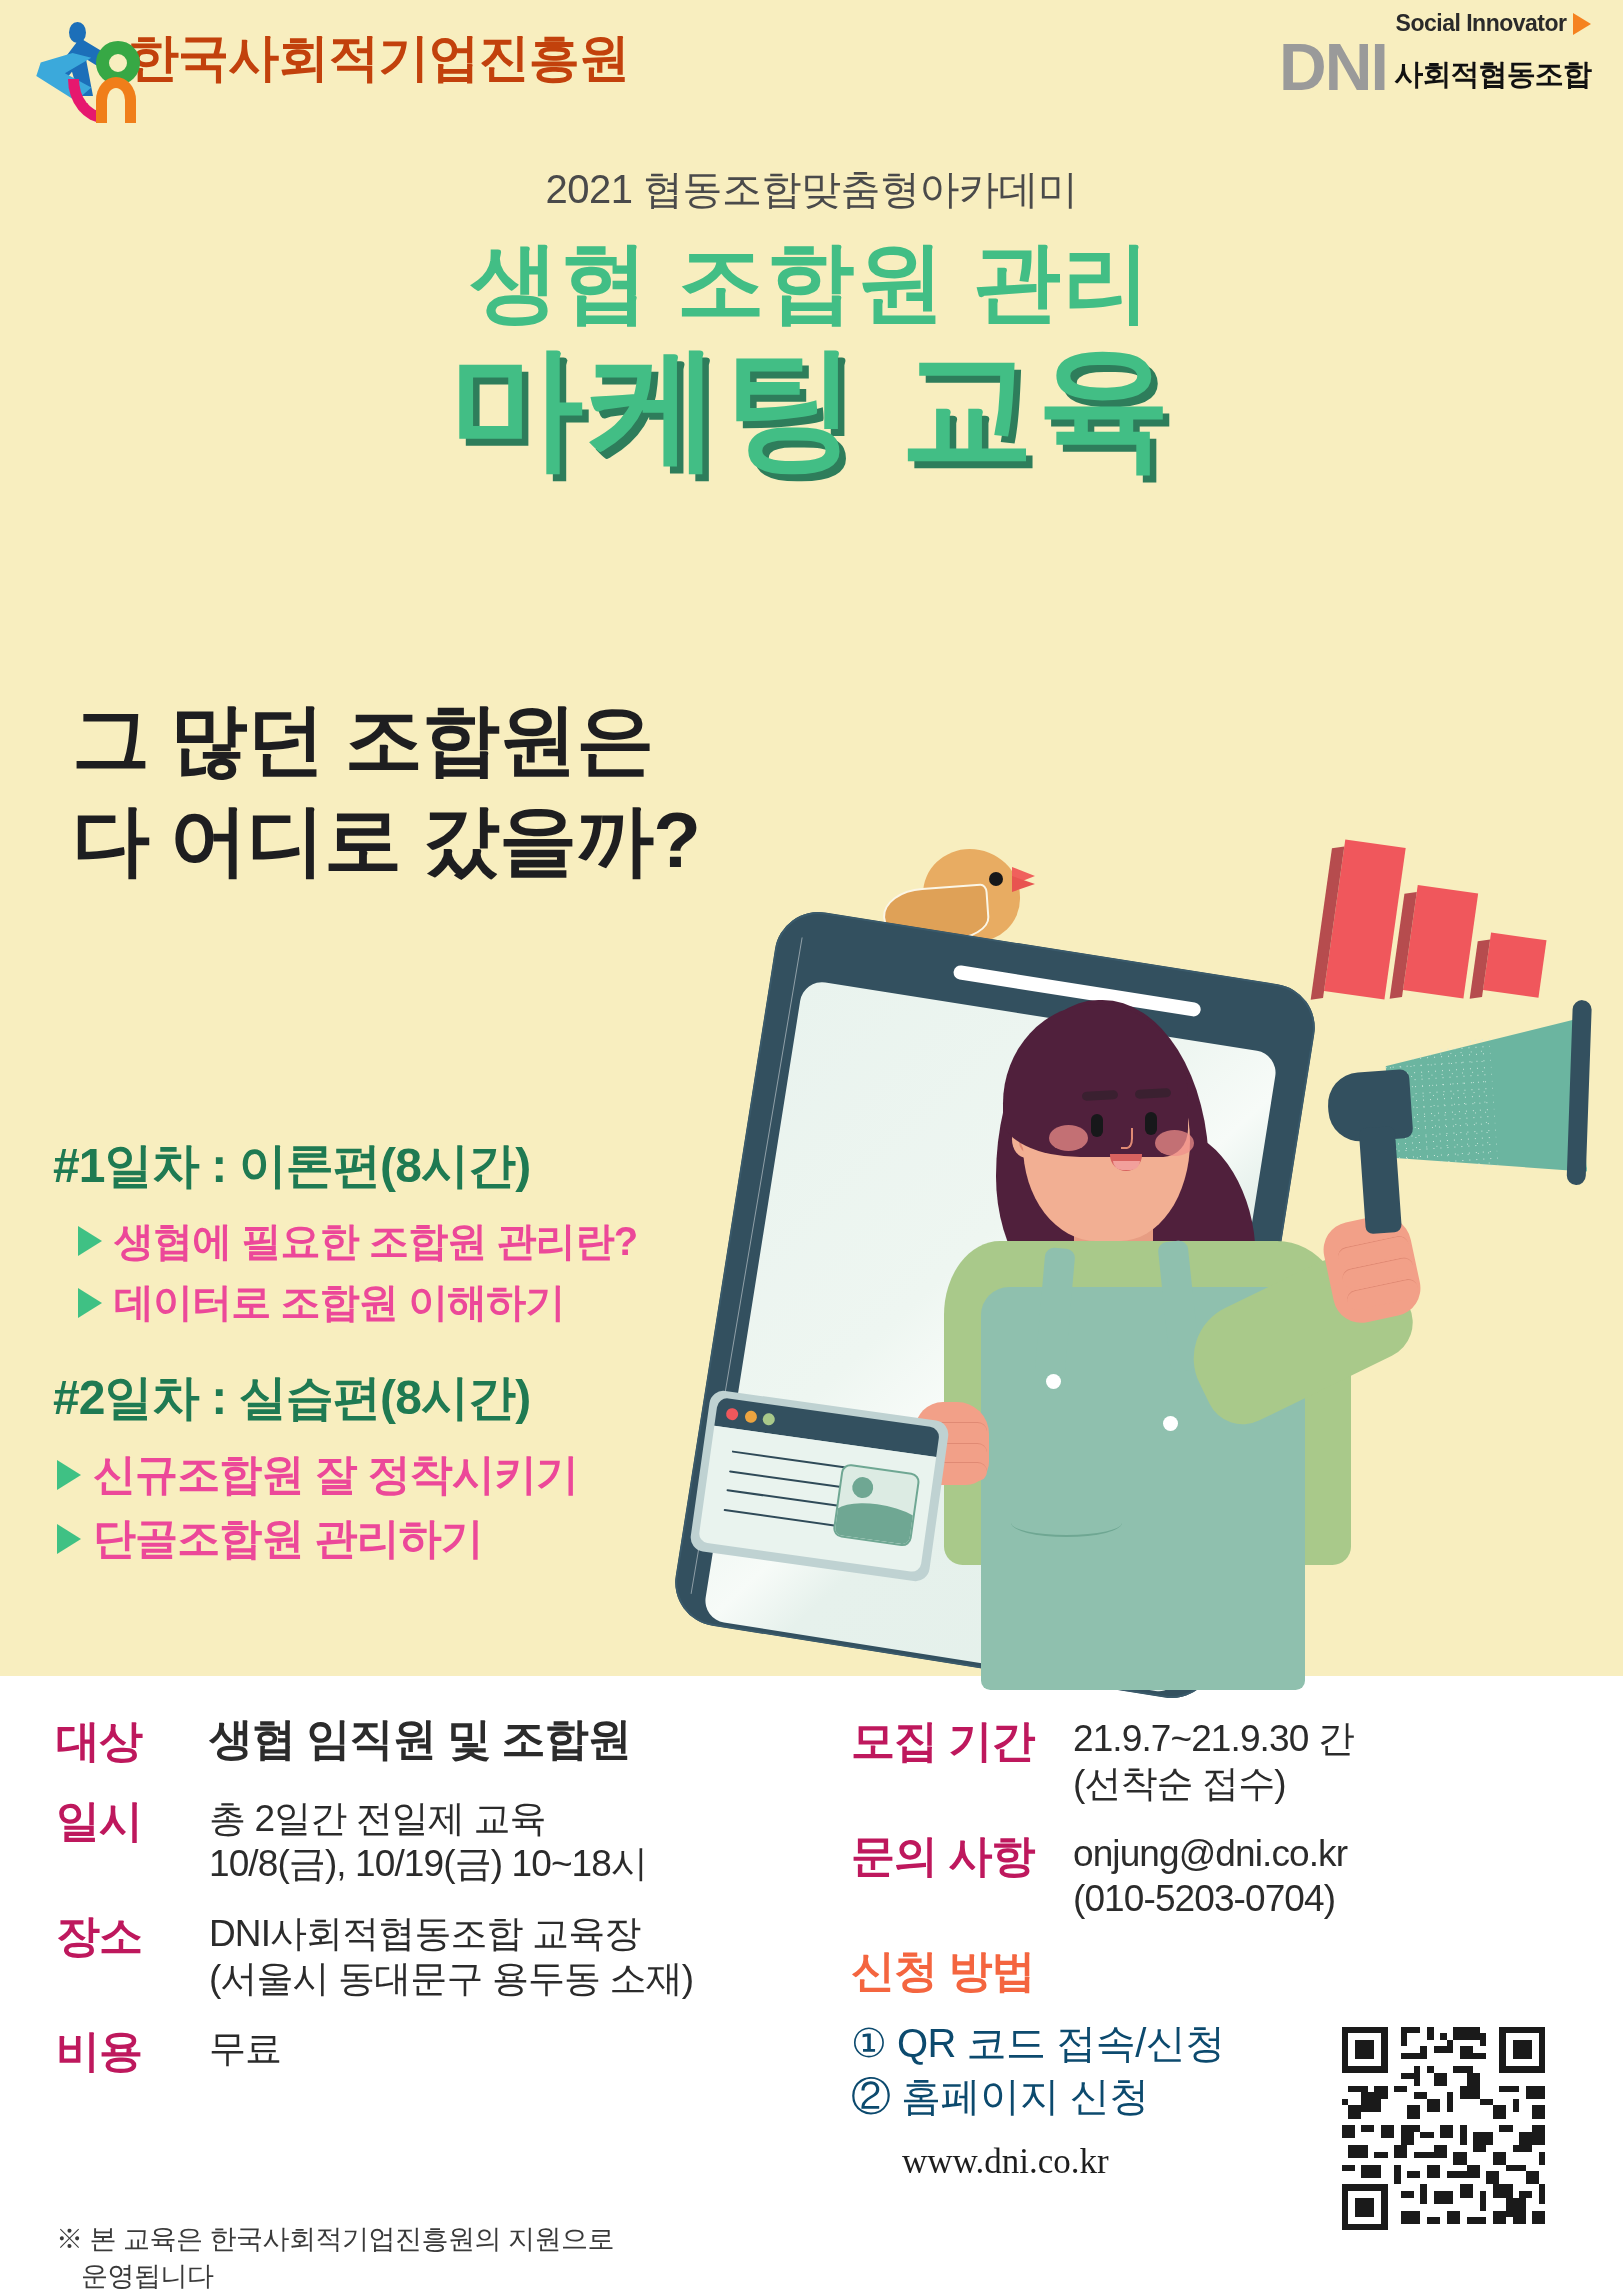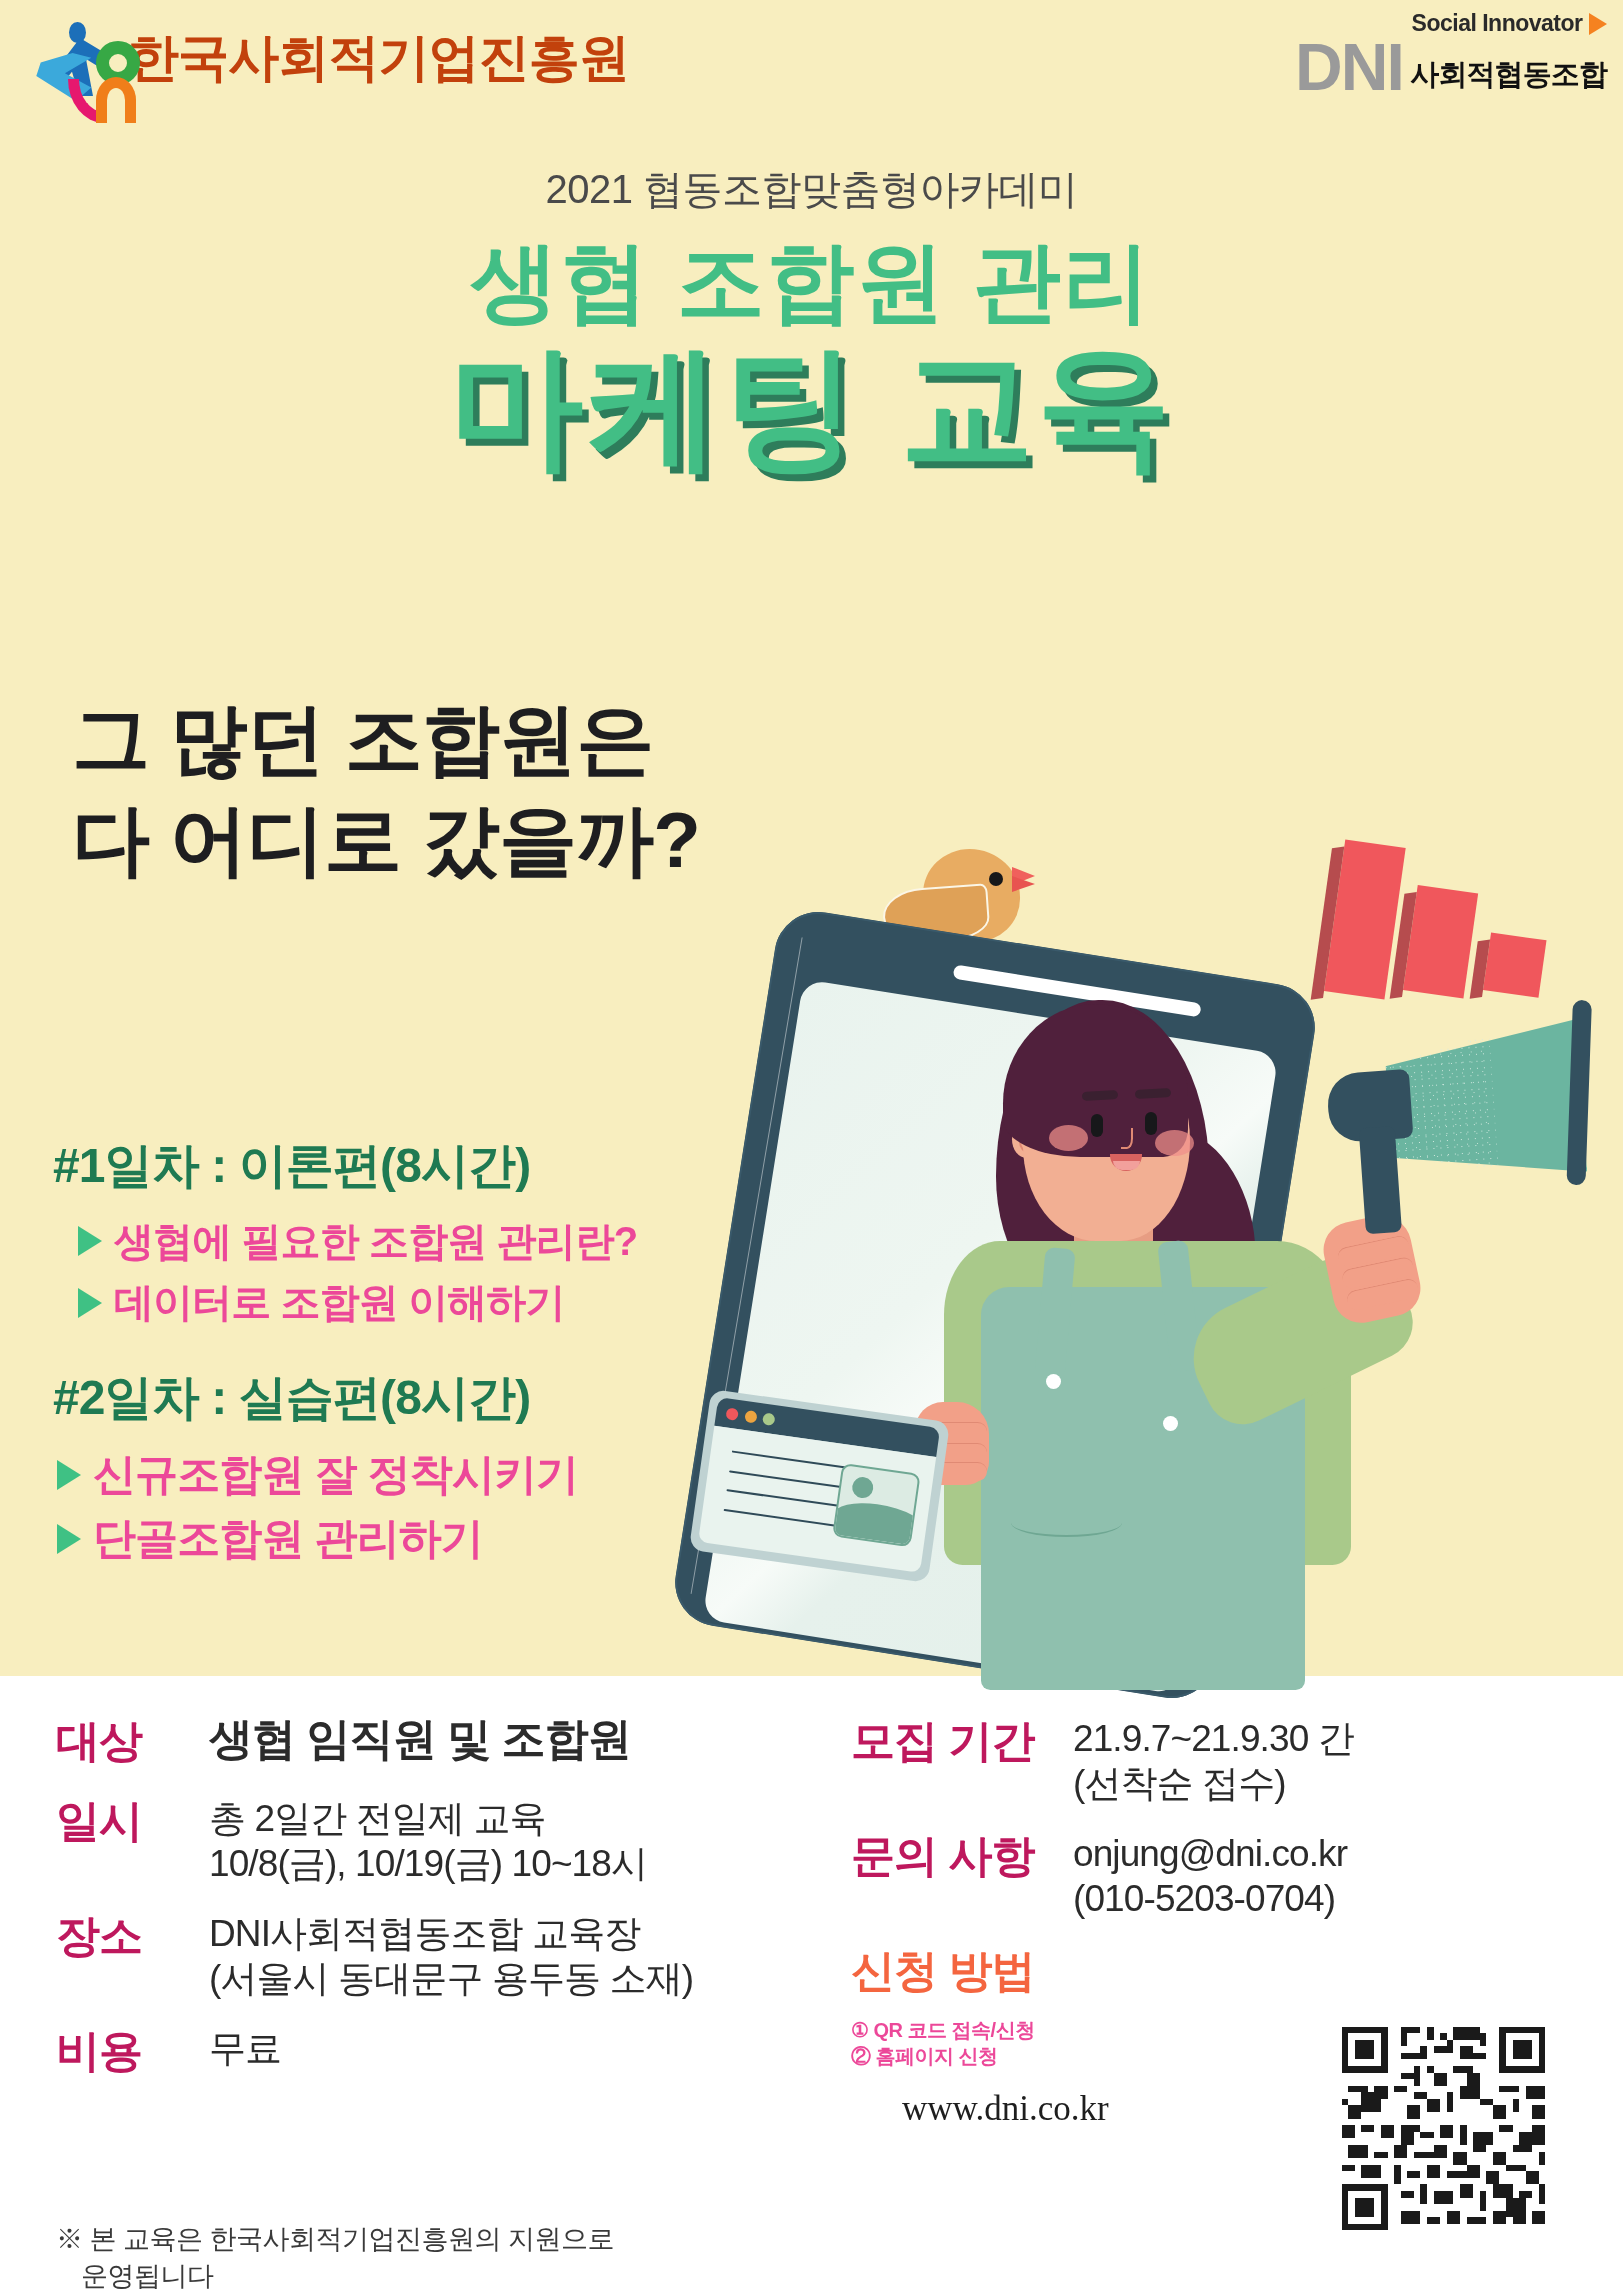--- a/index.html
+++ b/index.html
@@ -51,21 +51,21 @@
     width:40px; height:46px; left:68px; top:63px;
     border:11.6px solid #F07E1A; border-radius:70% 70% 0 0;
     border-bottom:none; background:transparent;
   }
   .kosea-text{
     font-size:51px; font-weight:700; color:#c2410c; letter-spacing:-0.9px;
     white-space:nowrap;
   }
 
   .dni-logo{
-    position:absolute; right:16px; top:10.2px;
+    position:absolute; right:32px; top:10.2px;
     text-align:right;
   }
   .dni-tag{
     font-size:23px; font-weight:700; color:#2A2A2A; letter-spacing:-0.5px;
     display:flex; align-items:center; justify-content:flex-end; gap:6.5px;
   }
   .dni-tri{
     width:0;height:0;
     border-left:18.5px solid #F58220;
     border-top:11px solid transparent;
@@ -379,21 +379,21 @@
     font-size:27px; font-weight:400; color:#3A3A3A; line-height:1.36; letter-spacing:-0.5px;
   }
   .footnote span{ display:block; padding-left:25px; }
   .footnote span.first{ padding-left:0; text-indent:0; }
 
   .apply-head{
     font-size:44px; font-weight:800; color:#F4653F; letter-spacing:-0.9px;
     margin-top:15.7px; margin-bottom:15.7px;
   }
   .apply-list{
-    font-size:20px; font-weight:700; color:#ec4899; line-height:1.34; letter-spacing:-0.5px;
+    font-size:40px; font-weight:400; color:#0c4a6e; line-height:1.34; letter-spacing:-0.5px;
   }
   .apply-url{
     font-family:"Liberation Serif", serif;
     font-size:35px; color:#1E1E1E; margin-top:18.5px; padding-left:51px;
   }
 
   .qr{
     position:absolute; left:484px; top:308px; width:217px; height:217px;
     background:#FFFFFF;
   }

